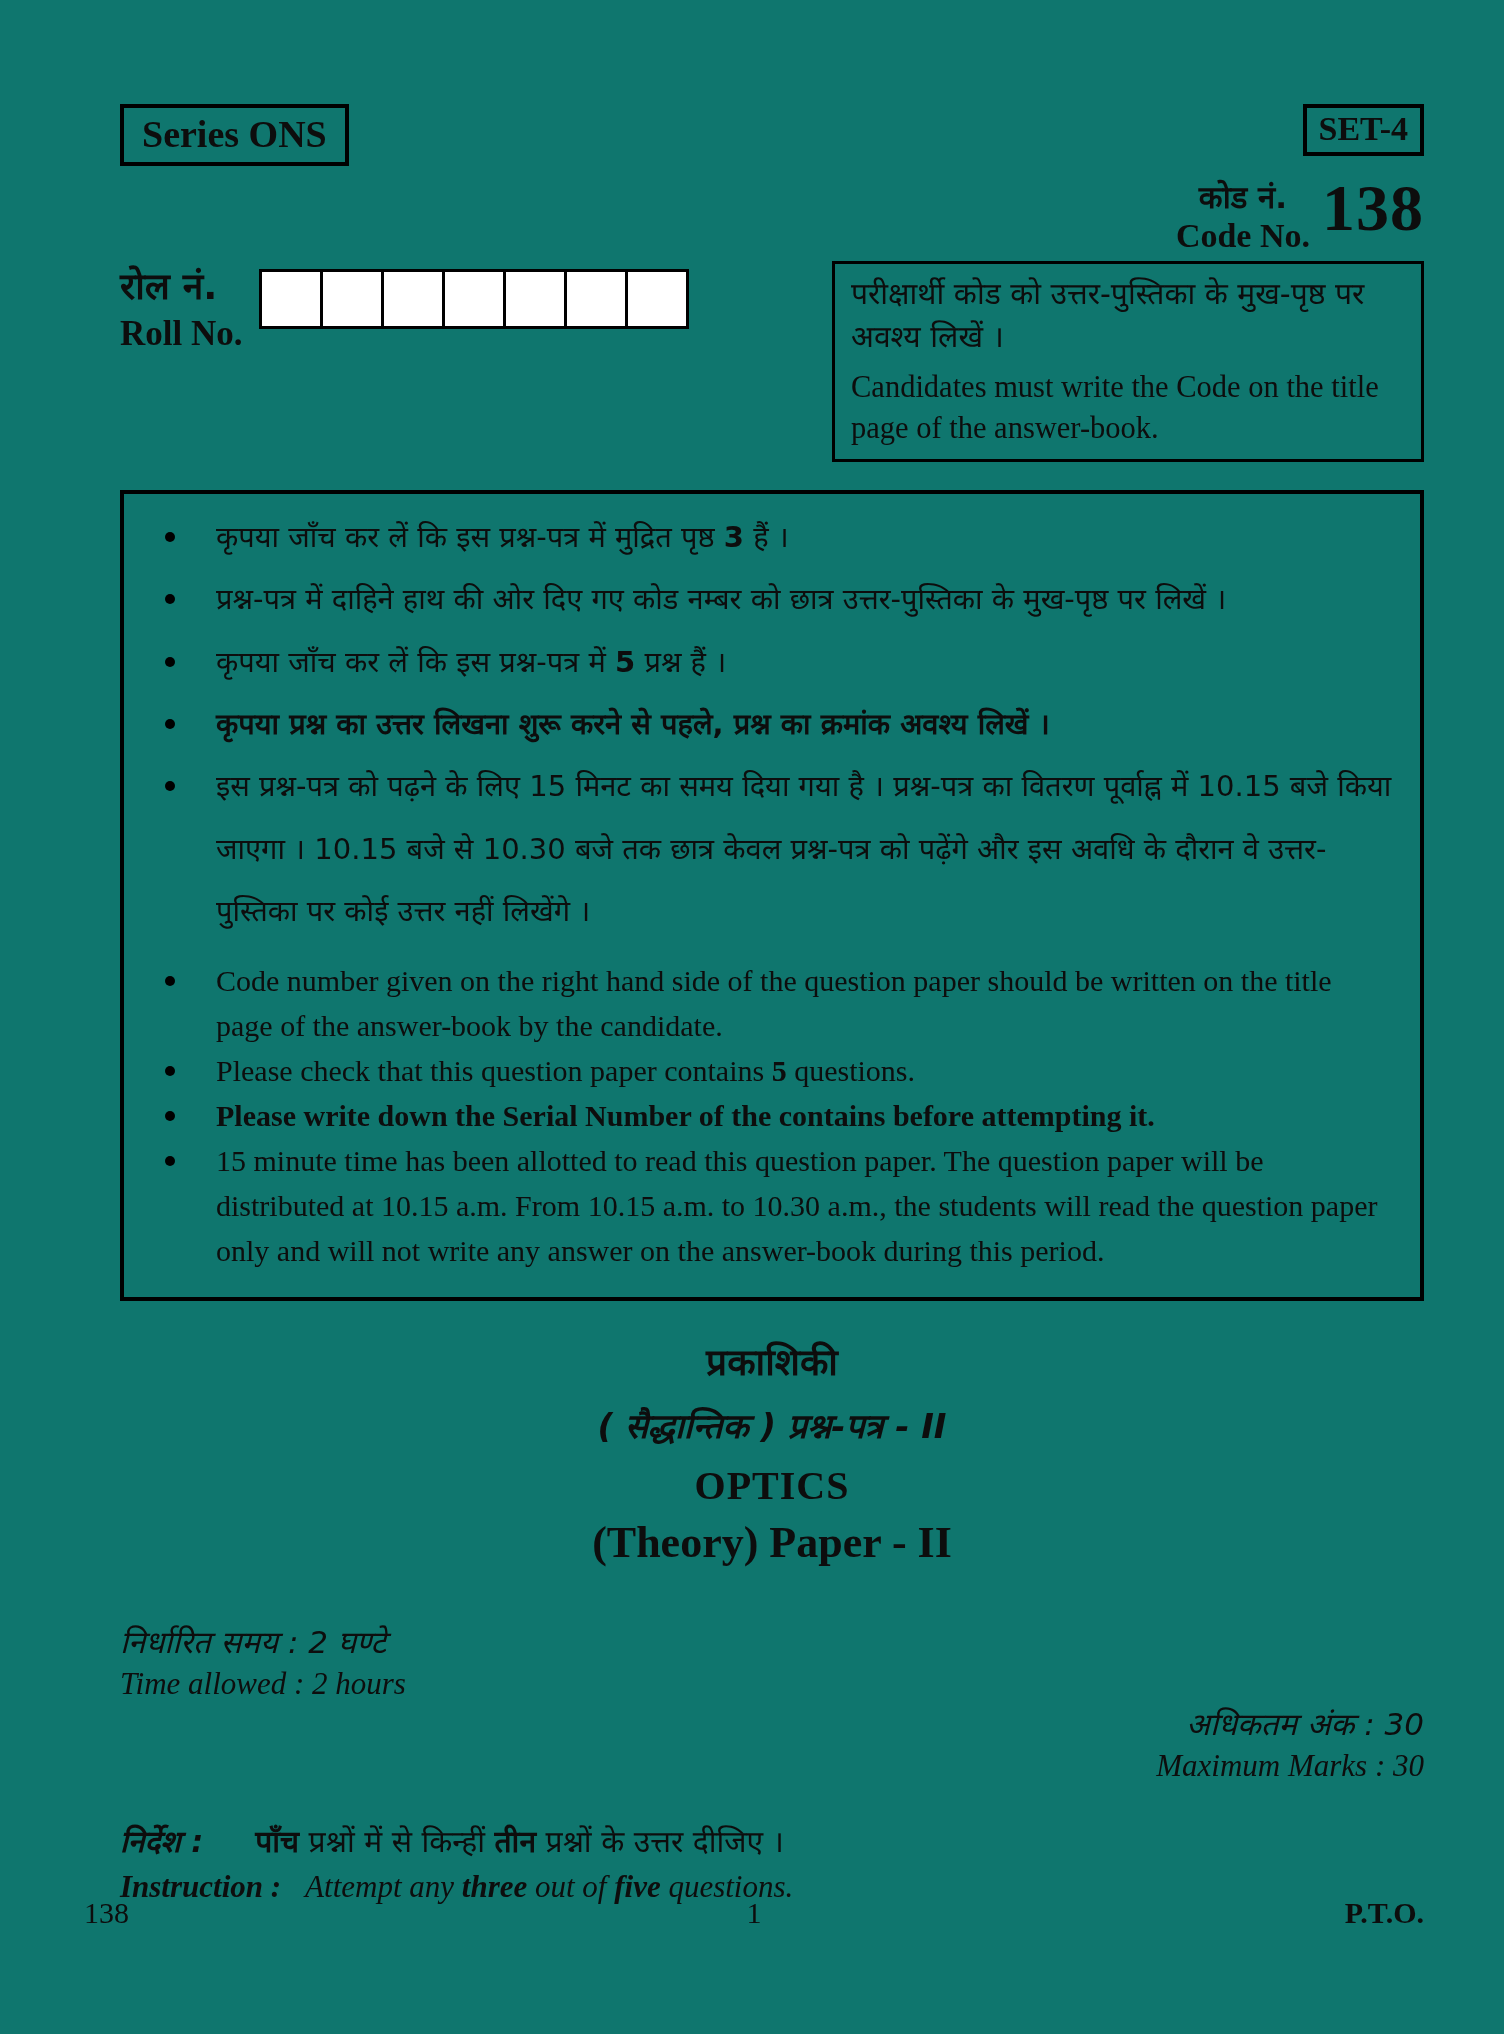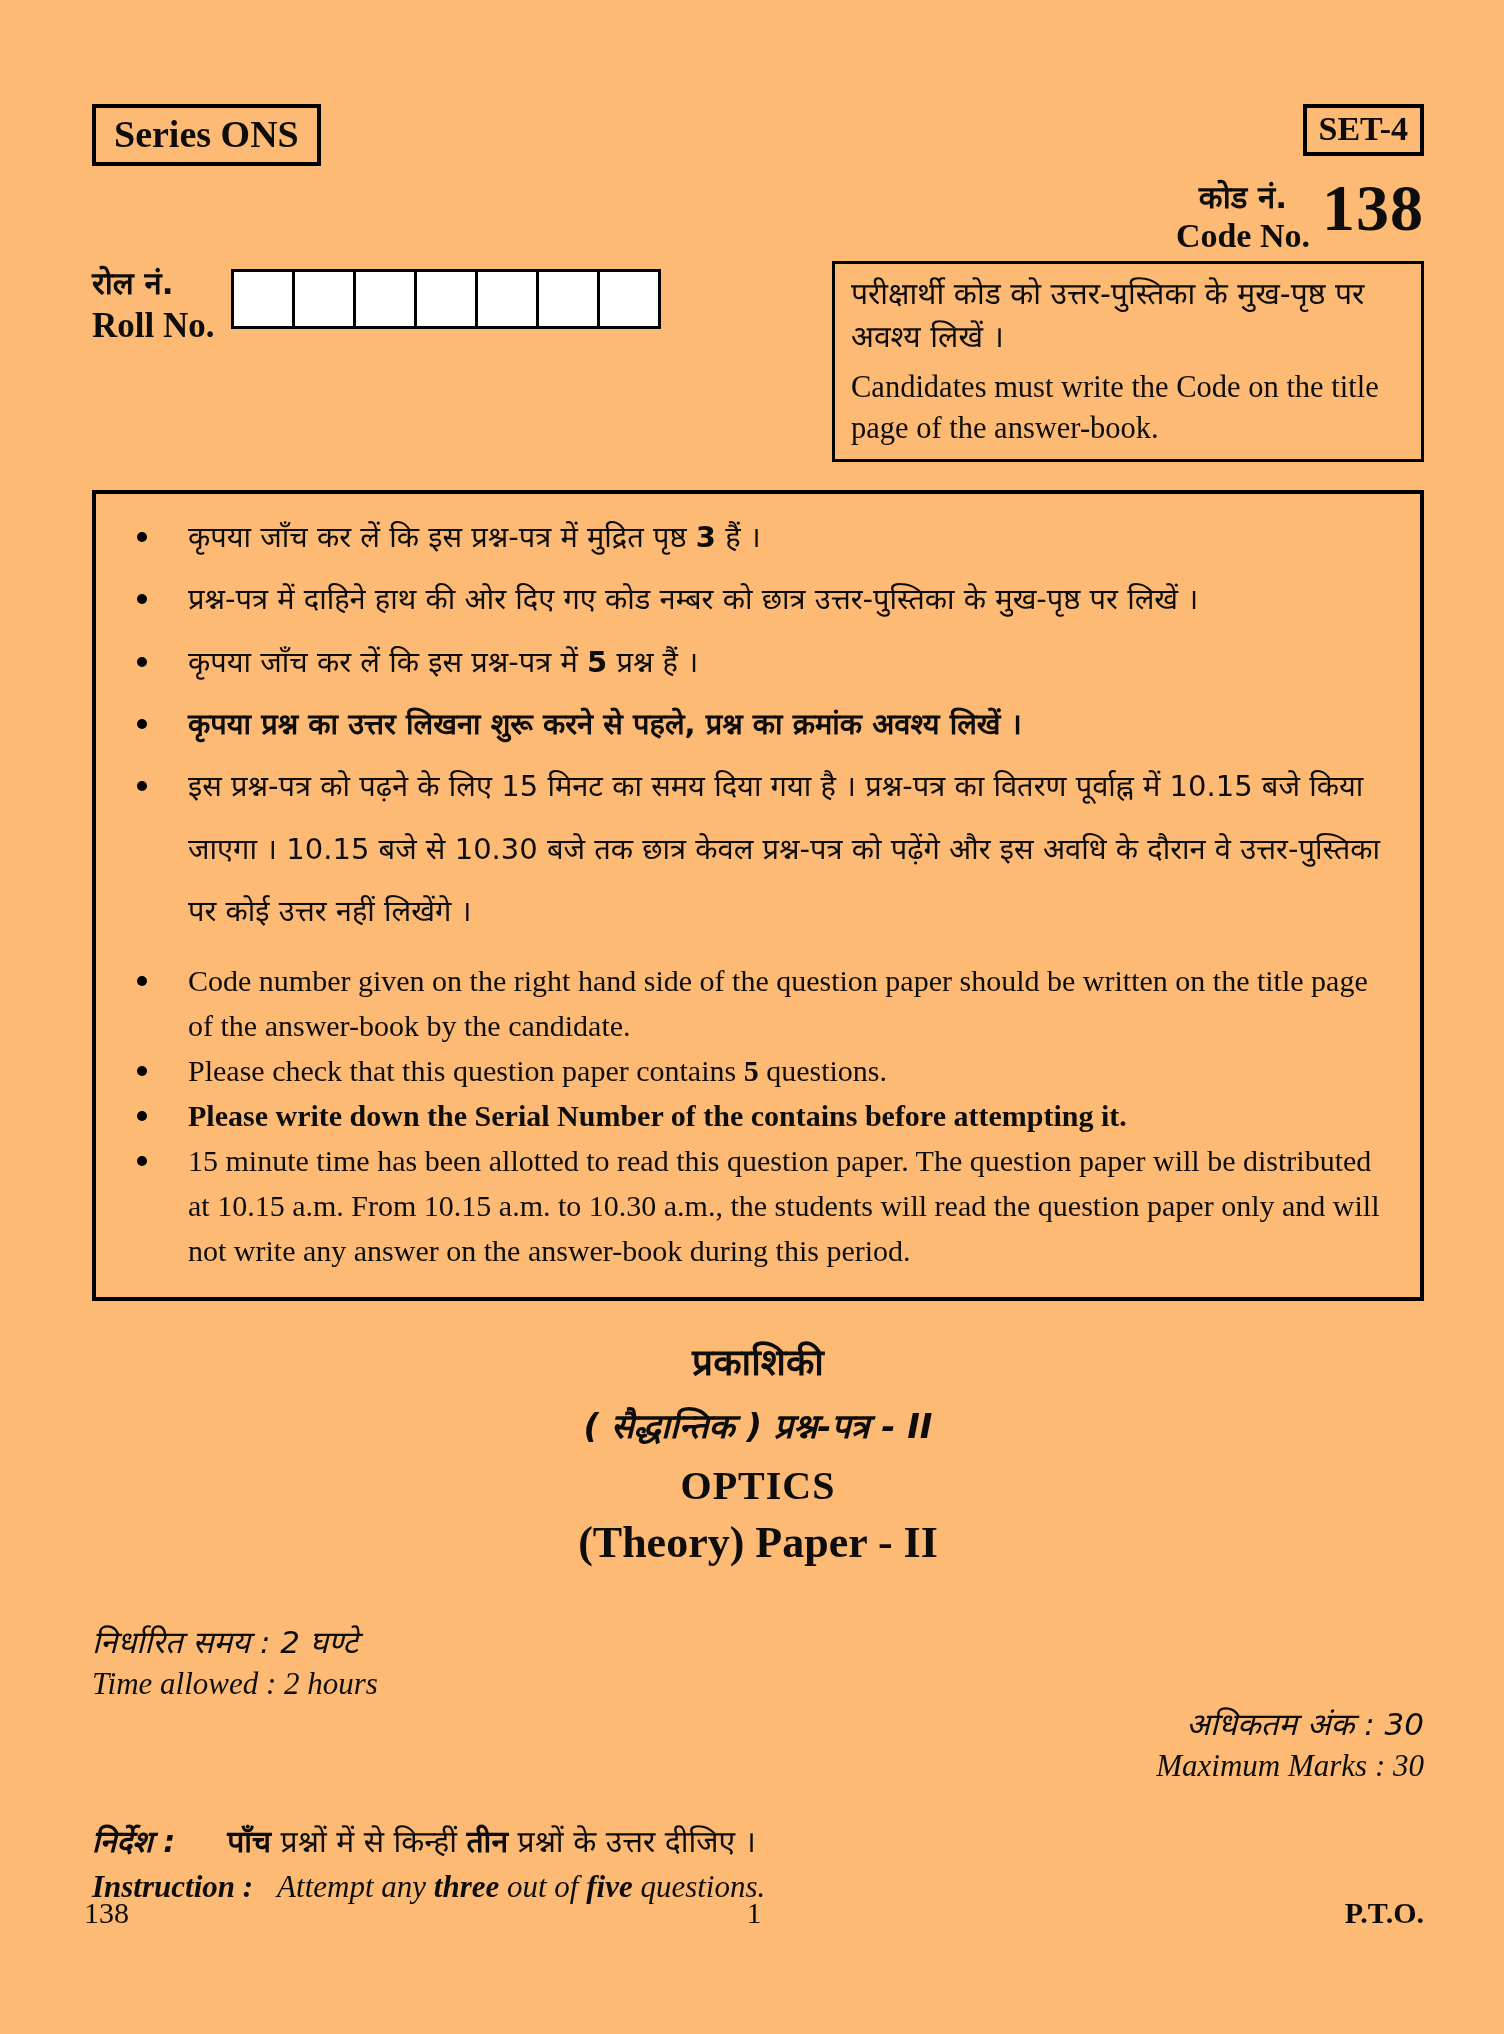--- a/index.html
+++ b/index.html
@@ -2,42 +2,42 @@
 <html><head>
 <meta charset="utf-8">
 <style>
   * { box-sizing: border-box; }
   html, body { margin: 0; padding: 0; background: #e8e8e8; }
   body { font-family: "Liberation Serif", "DejaVu Serif", serif; color: #0d0d0d; }
   .page {
     position: relative;
     width: 1504px; height: 2034px;
     margin: 0 auto;
-    background: #fdba74;
-    padding: 104px 80px 0 92px;
+    background: #0f766e;
+    padding: 104px 80px 0 120px;
   }
   .b { font-weight: bold; }
 
   
   .row-top { display: flex; justify-content: space-between; align-items: flex-start; }
   .series-box { border: 4px solid #000; padding: 4px 18px 6px; font-weight: bold; font-size: 38px; }
   .set-box { border: 4px solid #000; padding: 2px 12px 4px; font-weight: bold; font-size: 34px; }
 
   
   .code-row { display: flex; justify-content: flex-end; margin-top: 14px; }
   .code-labels { text-align: center; font-weight: bold; line-height: 1.15; }
   .code-hi { font-size: 31px; font-family: "DejaVu Sans", sans-serif; }
   .code-en { font-size: 34px; }
   .code-value { font-size: 66px; font-weight: bold; line-height: 0.85; margin-left: 12px; letter-spacing: 1px; }
 
   
   .row-roll { display: flex; justify-content: space-between; align-items: flex-start; margin-top: 8px; }
   .roll-group { display: flex; align-items: flex-start; }
   .roll-labels { font-weight: bold; line-height: 1.3; }
-  .roll-hi { font-size: 31px; font-family: "DejaVu Sans", sans-serif; }
+  .roll-hi { font-size: 37px; font-family: "DejaVu Sans", sans-serif; }
   .roll-en { font-size: 35px; }
   .roll-cells { display: flex; margin: 6px 0 0 16px; }
   .cell { width: 64px; height: 60px; border: 3px solid #000; margin-left: -3px; background: #fff; }
   .cell:first-child { margin-left: 0; }
 
   .notice-box { border: 3px solid #000; width: 592px; padding: 8px 16px 10px; margin-top: -2px; }
   .notice-hi { font-size: 30px; line-height: 1.45; font-family: "DejaVu Sans", sans-serif; }
   .notice-en { font-size: 30.5px; line-height: 1.35; margin-top: 8px; }
 
   

